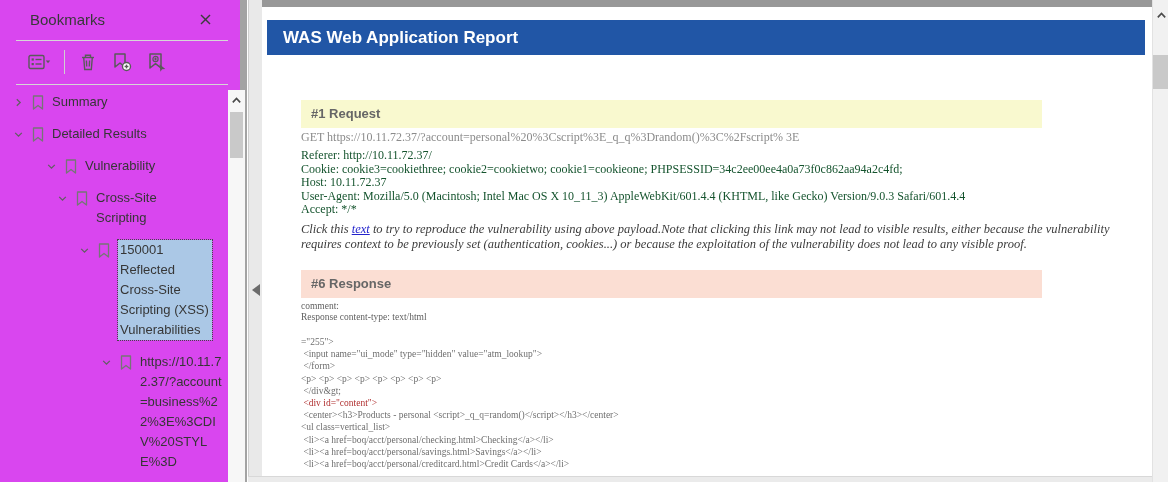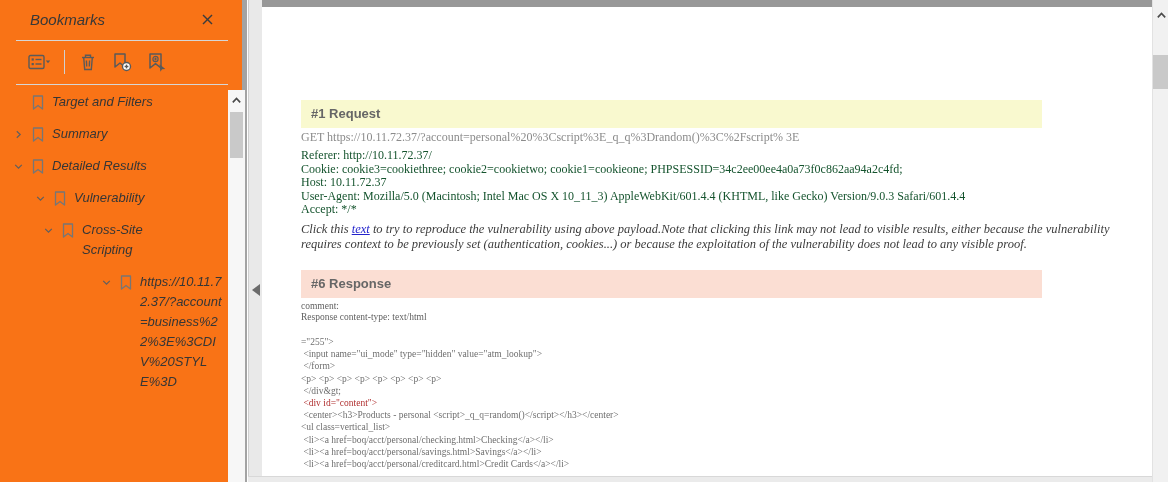--- a/index.html
+++ b/index.html
@@ -2,36 +2,36 @@
 <html><head>
 <meta charset="utf-8">
 <style>
   html,body{margin:0;padding:0;}
   body{
     width:1168px;height:482px;overflow:hidden;position:relative;
     background:#ffffff;font-family:"Liberation Sans",sans-serif;
     -webkit-font-smoothing:antialiased;
   }
   
-  .sidebar{position:absolute;left:0;top:0;width:247px;height:482px;background:#f97316;border-right:5px solid #a3a3a3;box-sizing:border-box;font-style:italic;}
+  .sidebar{position:absolute;left:0;top:0;width:247px;height:482px;background:#d946ef;border-right:7px solid #a3a3a3;box-sizing:border-box;}
   .panel-header{position:absolute;left:0;top:0;width:100%;height:40px;}
   .panel-title{position:absolute;left:30px;top:11px;font-size:15px;color:#383838;}
   .close-btn{position:absolute;right:28px;top:13px;cursor:pointer;line-height:0;}
   .hdiv{position:absolute;left:16px;width:212px;height:0;border-top:1px solid #d6d6d6;}
   .panel-toolbar{position:absolute;left:28px;top:47px;height:30px;display:flex;align-items:center;gap:13px;}
   .tb-sep{width:1px;height:24px;background:#d0d0d0;}
   .tool{line-height:0;cursor:pointer;}
   
   .tree{position:absolute;left:0;top:92px;width:226px;}
   .tree-row{display:flex;align-items:flex-start;margin-bottom:12px;font-size:13px;line-height:20px;color:#363636;cursor:pointer;}
   .chev{flex:0 0 24px;height:20px;display:flex;align-items:center;justify-content:center;}
   .bmicon{flex:0 0 16px;height:20px;margin-right:6px;display:flex;align-items:center;justify-content:center;}
   .label{flex:0 1 auto;}
-  .lvl0{padding-left:6px;}  .lvl1{padding-left:28px;}
-  .lvl2{padding-left:36px;} .lvl3{padding-left:72px;} .lvl4{padding-left:94px;}
+  .lvl0{padding-left:6px;}  .lvl1{padding-left:39px;}
+  .lvl2{padding-left:50px;} .lvl3{padding-left:72px;} .lvl4{padding-left:94px;}
   .lvl2 .label,.lvl3 .label{max-width:90px;}
   .lvl4 .label{max-width:98px;word-break:break-all;}
   .label.selected{background:#abc8e6;outline:1px dotted #44474a;padding:0 2px;}
   
   .s-scroll{position:absolute;left:228px;top:90px;width:17px;height:392px;background:#f7f7f7;}
   .s-up{position:absolute;left:3px;top:6px;line-height:0;cursor:pointer;}
   .s-thumb{position:absolute;left:2px;top:22px;width:13px;height:46px;background:#c9c9c9;cursor:pointer;}
   
   .splitter{position:absolute;left:248px;top:0;width:14px;height:482px;background:#e9e9e9;border-left:1px solid #cfcfcf;box-sizing:border-box;}
   .collapse-tri{position:absolute;left:3px;top:284px;width:0;height:0;cursor:pointer;
@@ -111,44 +111,35 @@
           <line x1="9.5" y1="5.6" x2="9.5" y2="8.4" stroke="#5a5a5a" stroke-width="1"></line>
           <line x1="8.1" y1="7" x2="10.9" y2="7" stroke="#5a5a5a" stroke-width="1"></line>
           <path d="M13.5 12.2 l5.8 4.8 -3.2 0.3 -1.7 2.5 z" fill="#5a5a5a"></path>
         </svg>
     </span>
   </div>
   <div class="hdiv" style="top:84px"></div>
 
   <div class="tree">
       <div class="tree-row lvl0">
-        <span class="chev"></span>
-        <span class="bmicon">
-          <svg width="12" height="15" viewBox="0 0 12 15" fill="none">
-            <path d="M1.5 1 h9 v13 l-4.5 -3.6 l-4.5 3.6 z" stroke="#767676" stroke-width="1.3" stroke-linejoin="round"></path>
-          </svg>
-        </span>
-        <span class="label">Target and Filters</span>
+        <span class="chev">
+          <svg width="11" height="11" viewBox="0 0 11 11" fill="none">
+            <polyline points="3.8,2.2 7.2,5.5 3.8,8.8" stroke="#5f5f5f" stroke-width="1.2"></polyline>
+          </svg>
+        </span>
+        <span class="bmicon">
+          <svg width="12" height="15" viewBox="0 0 12 15" fill="none">
+            <path d="M1.5 1 h9 v13 l-4.5 -3.6 l-4.5 3.6 z" stroke="#767676" stroke-width="1.3" stroke-linejoin="round"></path>
+          </svg>
+        </span>
+        <span class="label">Summary</span>
       </div>
       <div class="tree-row lvl0">
         <span class="chev">
           <svg width="11" height="11" viewBox="0 0 11 11" fill="none">
-            <polyline points="3.8,2.2 7.2,5.5 3.8,8.8" stroke="#5f5f5f" stroke-width="1.2"></polyline>
-          </svg>
-        </span>
-        <span class="bmicon">
-          <svg width="12" height="15" viewBox="0 0 12 15" fill="none">
-            <path d="M1.5 1 h9 v13 l-4.5 -3.6 l-4.5 3.6 z" stroke="#767676" stroke-width="1.3" stroke-linejoin="round"></path>
-          </svg>
-        </span>
-        <span class="label">Summary</span>
-      </div>
-      <div class="tree-row lvl0">
-        <span class="chev">
-          <svg width="11" height="11" viewBox="0 0 11 11" fill="none">
             <polyline points="2.2,3.8 5.5,7.2 8.8,3.8" stroke="#5f5f5f" stroke-width="1.2"></polyline>
           </svg>
         </span>
         <span class="bmicon">
           <svg width="12" height="15" viewBox="0 0 12 15" fill="none">
             <path d="M1.5 1 h9 v13 l-4.5 -3.6 l-4.5 3.6 z" stroke="#767676" stroke-width="1.3" stroke-linejoin="round"></path>
           </svg>
         </span>
         <span class="label">Detailed Results</span>
       </div>
@@ -170,20 +161,33 @@
           <svg width="11" height="11" viewBox="0 0 11 11" fill="none">
             <polyline points="2.2,3.8 5.5,7.2 8.8,3.8" stroke="#5f5f5f" stroke-width="1.2"></polyline>
           </svg>
         </span>
         <span class="bmicon">
           <svg width="12" height="15" viewBox="0 0 12 15" fill="none">
             <path d="M1.5 1 h9 v13 l-4.5 -3.6 l-4.5 3.6 z" stroke="#767676" stroke-width="1.3" stroke-linejoin="round"></path>
           </svg>
         </span>
         <span class="label">Cross-Site Scripting</span>
+      </div>
+      <div class="tree-row lvl3">
+        <span class="chev">
+          <svg width="11" height="11" viewBox="0 0 11 11" fill="none">
+            <polyline points="2.2,3.8 5.5,7.2 8.8,3.8" stroke="#5f5f5f" stroke-width="1.2"></polyline>
+          </svg>
+        </span>
+        <span class="bmicon">
+          <svg width="12" height="15" viewBox="0 0 12 15" fill="none">
+            <path d="M1.5 1 h9 v13 l-4.5 -3.6 l-4.5 3.6 z" stroke="#767676" stroke-width="1.3" stroke-linejoin="round"></path>
+          </svg>
+        </span>
+        <span class="label selected">150001 Reflected Cross-Site Scripting (XSS) Vulnerabilities</span>
       </div>
       <div class="tree-row lvl4">
         <span class="chev">
           <svg width="11" height="11" viewBox="0 0 11 11" fill="none">
             <polyline points="2.2,3.8 5.5,7.2 8.8,3.8" stroke="#5f5f5f" stroke-width="1.2"></polyline>
           </svg>
         </span>
         <span class="bmicon">
           <svg width="12" height="15" viewBox="0 0 12 15" fill="none">
             <path d="M1.5 1 h9 v13 l-4.5 -3.6 l-4.5 3.6 z" stroke="#767676" stroke-width="1.3" stroke-linejoin="round"></path>
@@ -203,20 +207,23 @@
   </div>
 </div>
 
 <div class="splitter">
   <div class="collapse-tri"></div>
 </div>
 
 <div class="doc">
   <div class="doc-top-strip"></div>
 
+  <div class="report-title-band">
+    <div class="report-title">WAS Web Application Report</div>
+  </div>
 
   <div class="content">
     <div class="band req-band">
       <div class="band-label">#1 Request</div>
     </div>
     <div class="req-line serif">GET https://10.11.72.37/?account=personal%20%3Cscript%3E_q_q%3Drandom()%3C%2Fscript% 3E</div>
     <div class="req-headers serif">
         <div>Referer: http://10.11.72.37/</div>
         <div>Cookie: cookie3=cookiethree; cookie2=cookietwo; cookie1=cookieone; PHPSESSID=34c2ee00ee4a0a73f0c862aa94a2c4fd;</div>
         <div>Host: 10.11.72.37</div>

